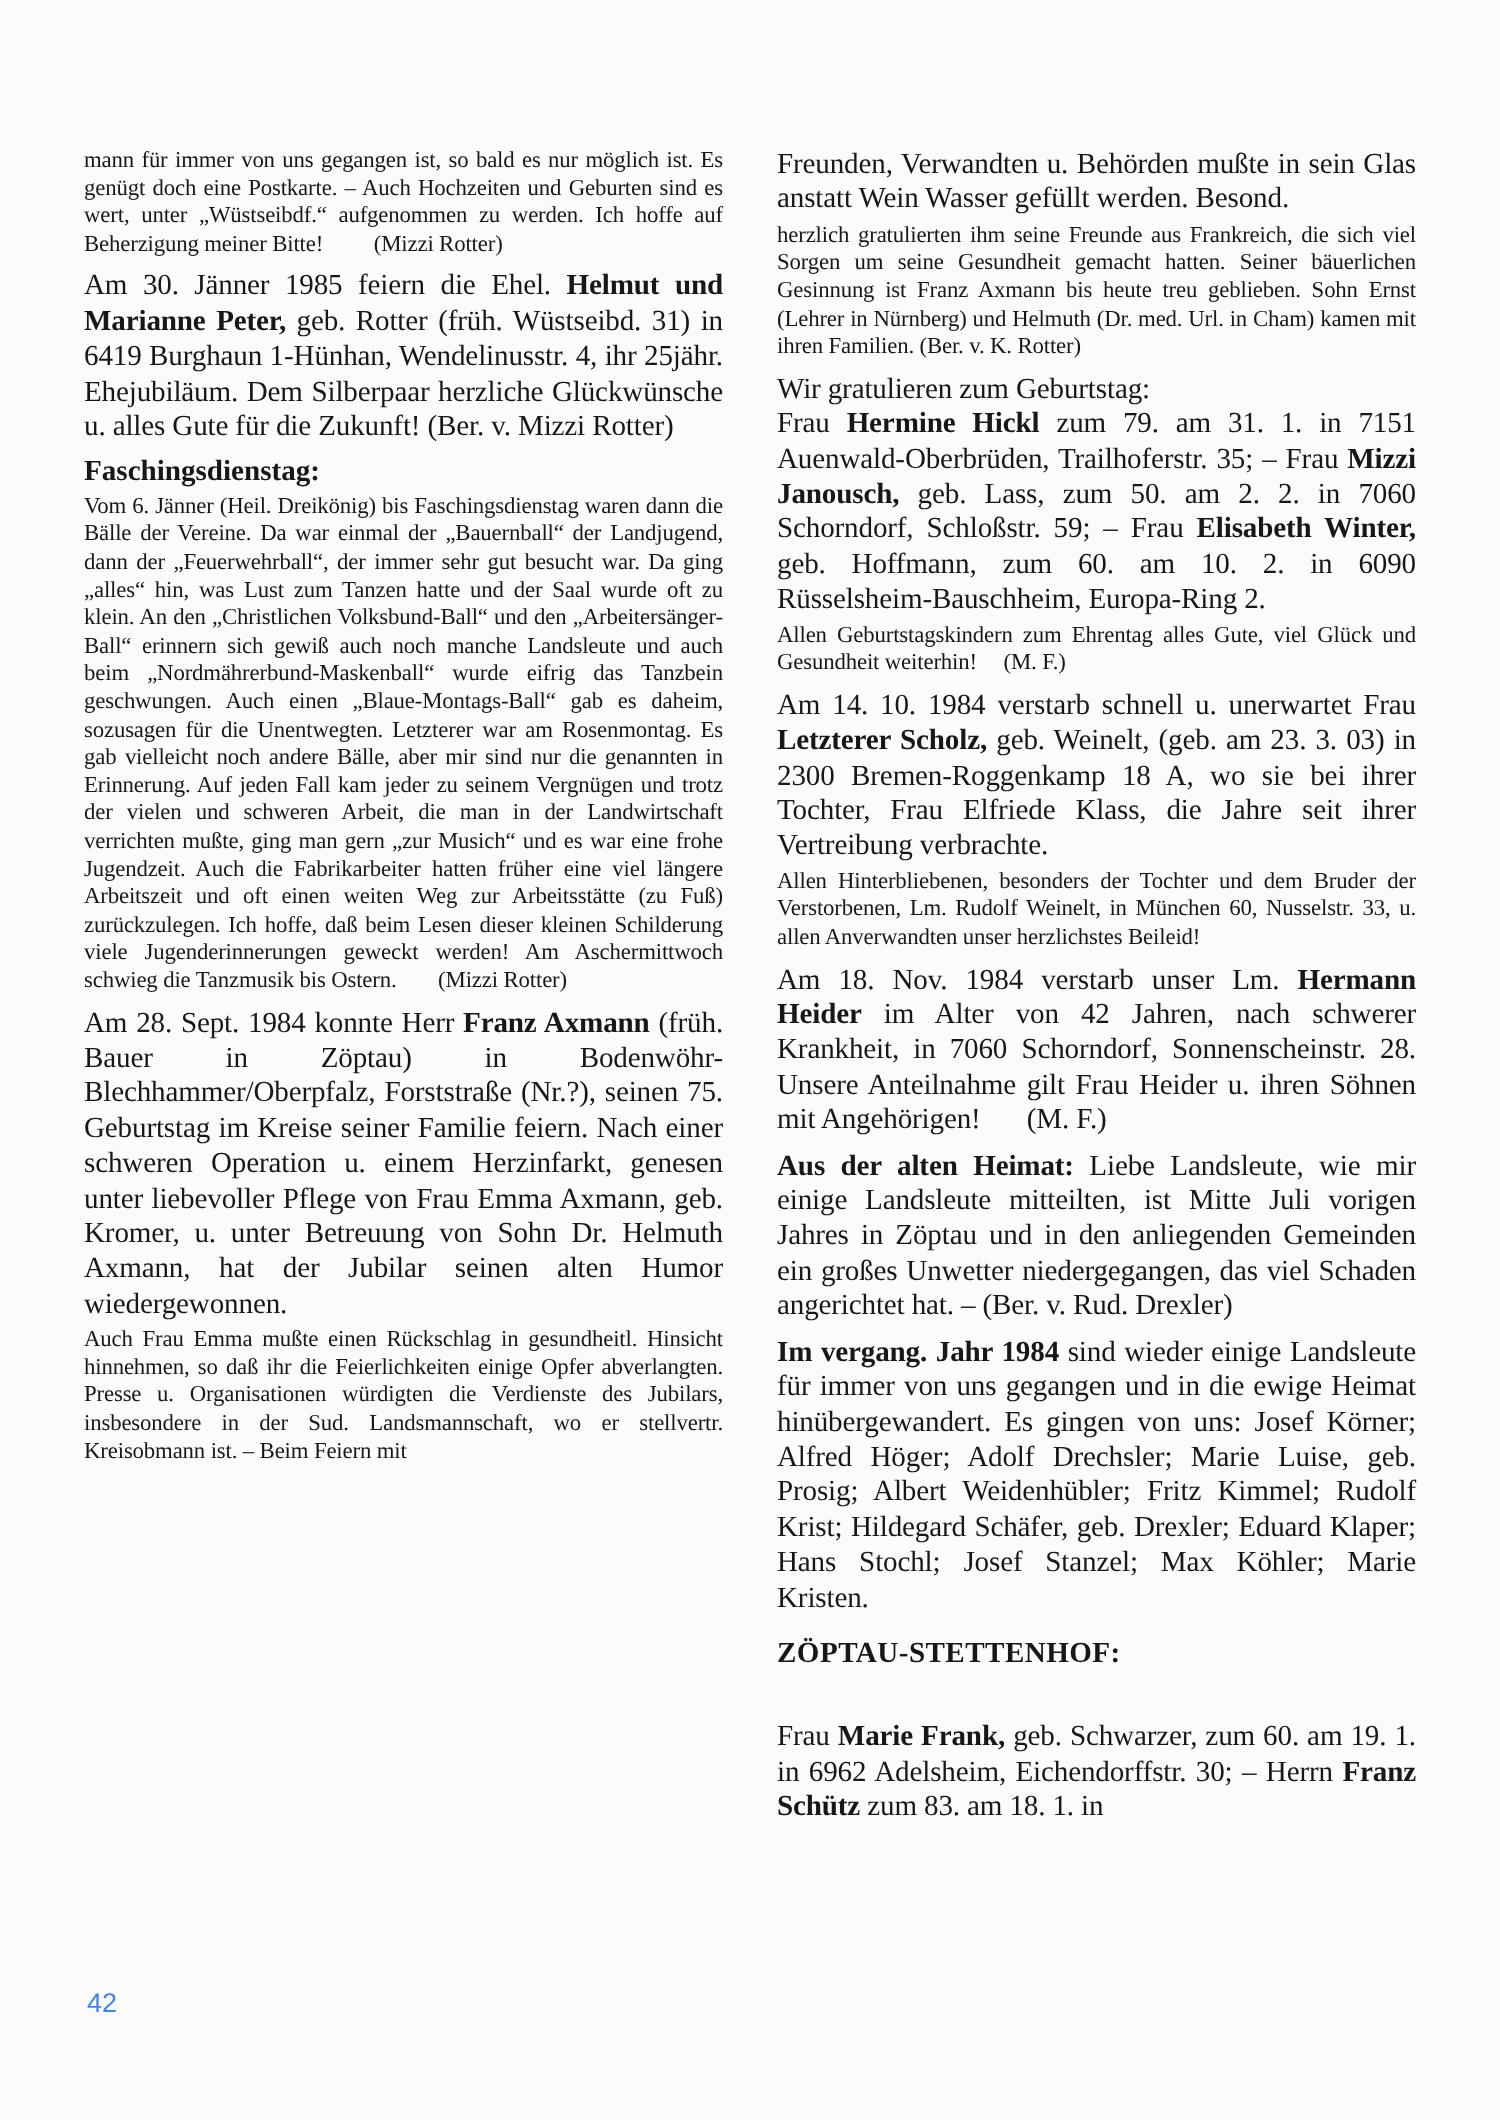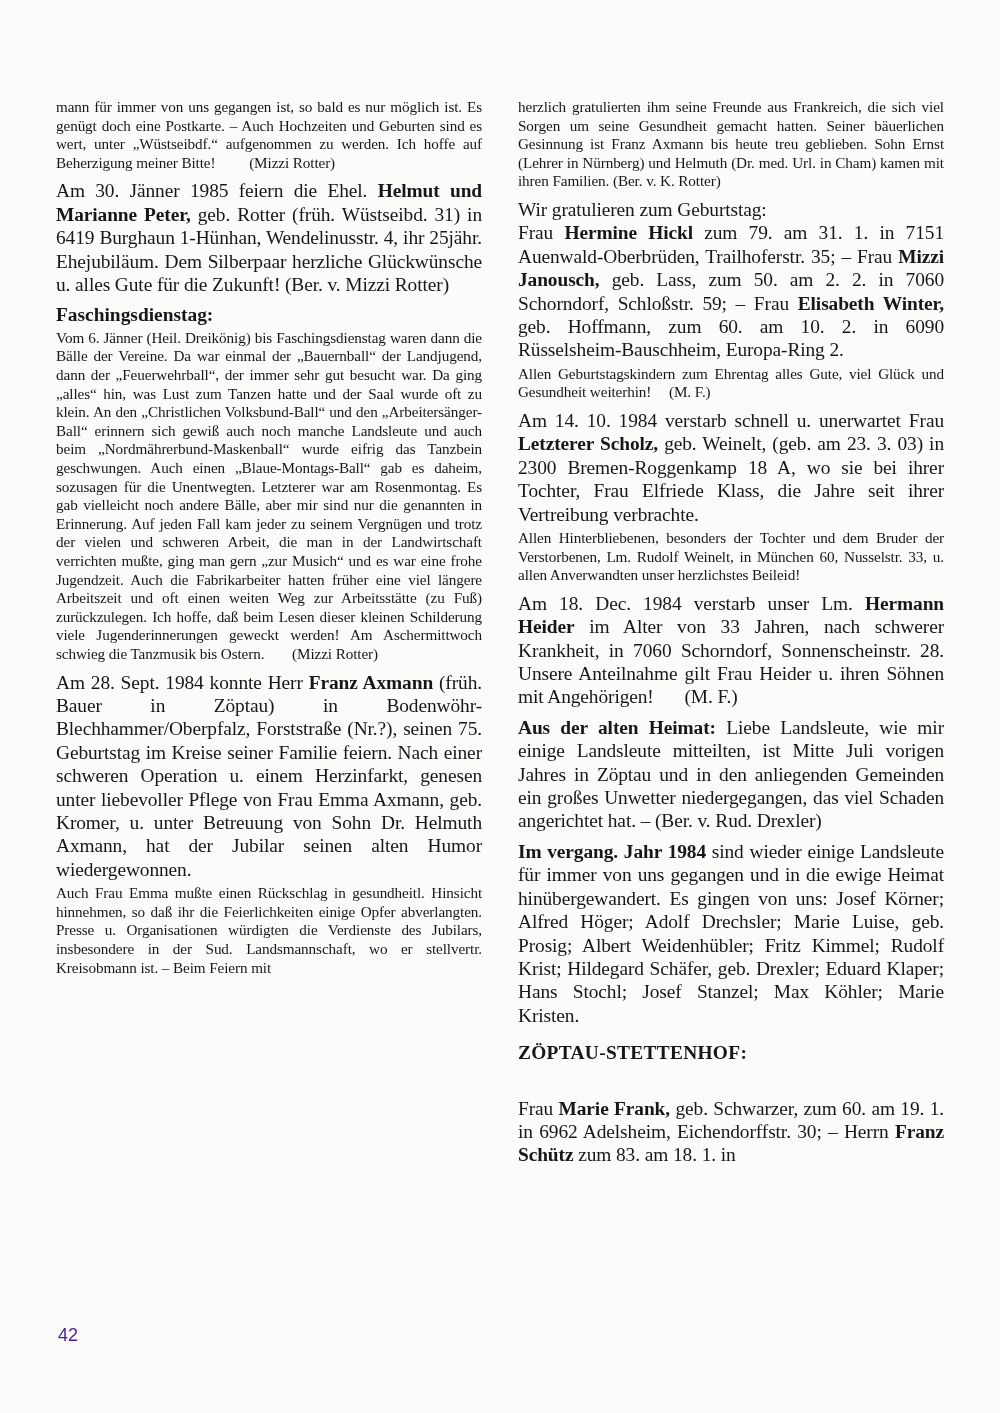--- a/index.html
+++ b/index.html
@@ -66,21 +66,21 @@
     margin-top: 14px;
     margin-bottom: 8px;
     letter-spacing: 0.3px;
   }
   .pageno {
     position: absolute;
     left: 58px;
     top: 1325px;
     font-size: 18px;
     font-family: "Liberation Sans", sans-serif;
-    color: #4c1d95;
+    color: #3b82f6;
   }
   .nb { white-space: nowrap; }
   .clearfix::after { content: ""; display: block; clear: both; }
 </style>
 </head>
 <body>
 
 <div class="page">
 
   <div class="columns">
@@ -108,40 +108,41 @@
       <p class="large gap-sm">
         <span><span>Am 28. Sept. 1984 konnte Herr </span><b>Franz Axmann</b><span> (früh. Bauer in Zöptau) in Bodenwöhr-Blechhammer/Oberpfalz, Forststraße (Nr.?), seinen 75. Geburtstag im Kreise seiner Familie feiern. Nach einer schweren Operation u. einem Herzinfarkt, genesen unter liebevoller Pflege von Frau Emma Axmann, geb. Kromer, u. unter Betreuung von Sohn Dr. Helmuth Axmann, hat der Jubilar seinen alten Humor wiedergewonnen.</span></span>
       </p>
 
       <p class="small">Auch Frau Emma mußte einen Rückschlag in gesundheitl. Hinsicht hinnehmen, so daß ihr die Feierlichkeiten einige Opfer abverlangten. Presse u. Organisationen würdigten die Verdienste des Jubilars, insbesondere in der Sud. Landsmannschaft, wo er stellvertr. Kreisobmann ist. – Beim Feiern mit</p>
 
     </div>
 
     <div class="col">
 
+      <p class="large gap-sm">Freunden, Verwandten u. Behörden mußte in sein Glas anstatt Wein Wasser gefüllt werden. Besond.</p>
 
       <p class="small gap-md">herzlich gratulierten ihm seine Freunde aus Frankreich, die sich viel Sorgen um seine Gesundheit gemacht hatten. Seiner bäuerlichen Gesinnung ist Franz Axmann bis heute treu geblieben. Sohn Ernst (Lehrer in Nürnberg) und Helmuth (Dr. med. Url. in Cham) kamen mit ihren Familien. (Ber. v. K. Rotter)</p>
 
       <p class="large gap-sm">
         <span><span>Wir gratulieren zum Geburtstag:</span><br><span>Frau </span><b>Hermine Hickl</b><span> zum 79. am 31. 1. in 7151 Auenwald-Oberbrüden, Trailhoferstr. 35; – Frau </span><b>Mizzi Janousch,</b><span> geb. Lass, zum 50. am 2. 2. in 7060 Schorndorf, Schloßstr. 59; – Frau </span><b>Elisabeth Winter,</b><span> geb. Hoffmann, zum 60. am 10. 2. in 6090 Rüsselsheim-Bauschheim, Europa-Ring 2.</span></span>
       </p>
 
       <p class="small gap-md clearfix">
         <span>Allen Geburtstagskindern zum Ehrentag alles Gute, viel Glück und Gesundheit weiterhin!</span>
         <span class="nb" style="margin-left:14px;">(M. F.)</span>
       </p>
 
       <p class="large gap-sm">
         <span><span>Am 14. 10. 1984 verstarb schnell u. unerwartet Frau </span><b>Letzterer Scholz,</b><span> geb. Weinelt, (geb. am 23. 3. 03) in 2300 Bremen-Roggenkamp 18 A, wo sie bei ihrer Tochter, Frau Elfriede Klass, die Jahre seit ihrer Vertreibung verbrachte.</span></span>
       </p>
 
       <p class="small gap-md">Allen Hinterbliebenen, besonders der Tochter und dem Bruder der Verstorbenen, Lm. Rudolf Weinelt, in München 60, Nusselstr. 33, u. allen Anverwandten unser herzlichstes Beileid!</p>
 
       <p class="large gap-md">
-        <span><span>Am 18. Dec. 1984 verstarb unser Lm. </span><b>Hermann Heider</b><span> im Alter von 33 Jahren, nach schwerer Krankheit, in 7060 Schorndorf, Sonnenscheinstr. 28. Unsere Anteilnahme gilt Frau Heider u. ihren Söhnen mit Angehörigen!</span></span>
+        <span><span>Am 18. Nov. 1984 verstarb unser Lm. </span><b>Hermann Heider</b><span> im Alter von 42 Jahren, nach schwerer Krankheit, in 7060 Schorndorf, Sonnenscheinstr. 28. Unsere Anteilnahme gilt Frau Heider u. ihren Söhnen mit Angehörigen!</span></span>
         <span class="nb" style="margin-left:26px;">(M. F.)</span>
       </p>
 
       <p class="large gap-md">
         <span><b>Aus der alten Heimat:</b><span> Liebe Landsleute, wie mir einige Landsleute mitteilten, ist Mitte Juli vorigen Jahres in Zöptau und in den anliegenden Gemeinden ein großes Unwetter niedergegangen, das viel Schaden angerichtet hat. – (Ber. v. Rud. Drexler)</span></span>
       </p>
 
       <p class="large gap-sm">
         <span><b>Im vergang. Jahr 1984</b><span> sind wieder einige Landsleute für immer von uns gegangen und in die ewige Heimat hinübergewandert. Es gingen von uns: Josef Körner; Alfred Höger; Adolf Drechsler; Marie Luise, geb. Prosig; Albert Weidenhübler; Fritz Kimmel; Rudolf Krist; Hildegard Schäfer, geb. Drexler; Eduard Klaper; Hans Stochl; Josef Stanzel; Max Köhler; Marie Kristen.</span></span>
       </p>

